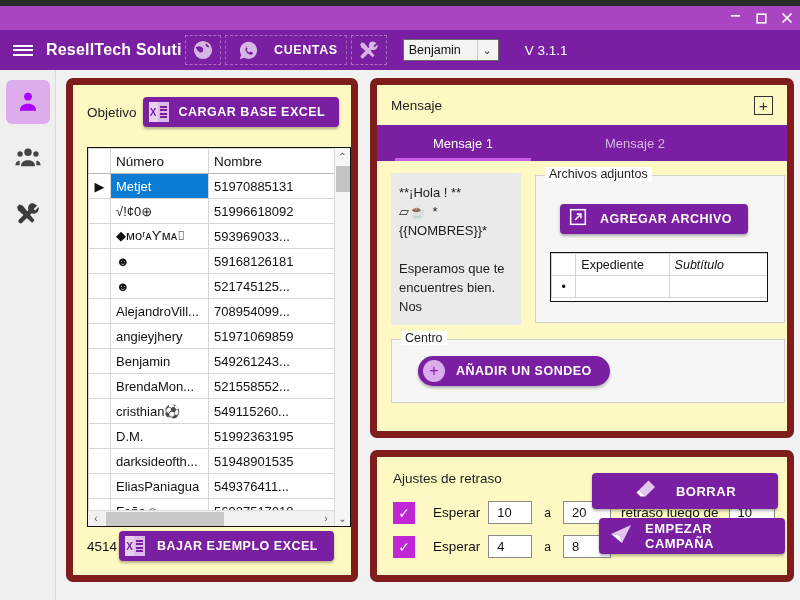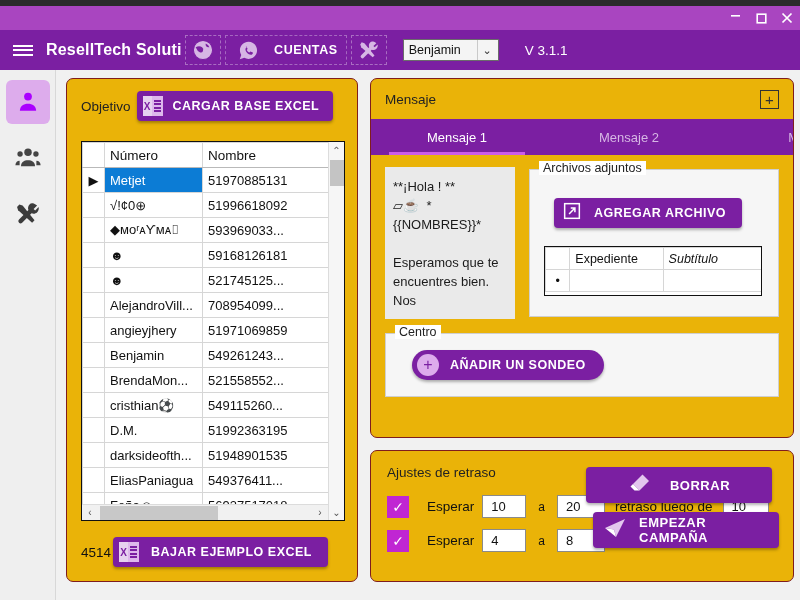--- a/index.html
+++ b/index.html
@@ -64,21 +64,21 @@
     padding-top: 6px;
   }
   .railitem {
     width: 44px; height: 44px; margin: 4px auto 12px auto; border-radius: 6px;
     display: flex; align-items: center; justify-content: center;
   }
   .railitem.active { background: #ddacec; }
 
   
   .panel {
-    position: absolute; background: #eab308; border: 1px solid #7f1d1d;
+    position: absolute; background: #fef9c3; border: 7px solid #7f1d1d;
     border-radius: 7px;
   }
   #panel-left   { left: 66px;  top: 78px;  width: 292px; height: 504px; }
   #panel-msg    { left: 370px; top: 78px;  width: 424px; height: 360px; }
   #panel-delay  { left: 370px; top: 450px; width: 424px; height: 132px; }
 
   
   .objrow { position: absolute; left: 14px; top: 12px; display: flex; align-items: center; }
   .objlabel { font-size: 13.5px; color: #222; margin-right: 6px; }
   .btn {

